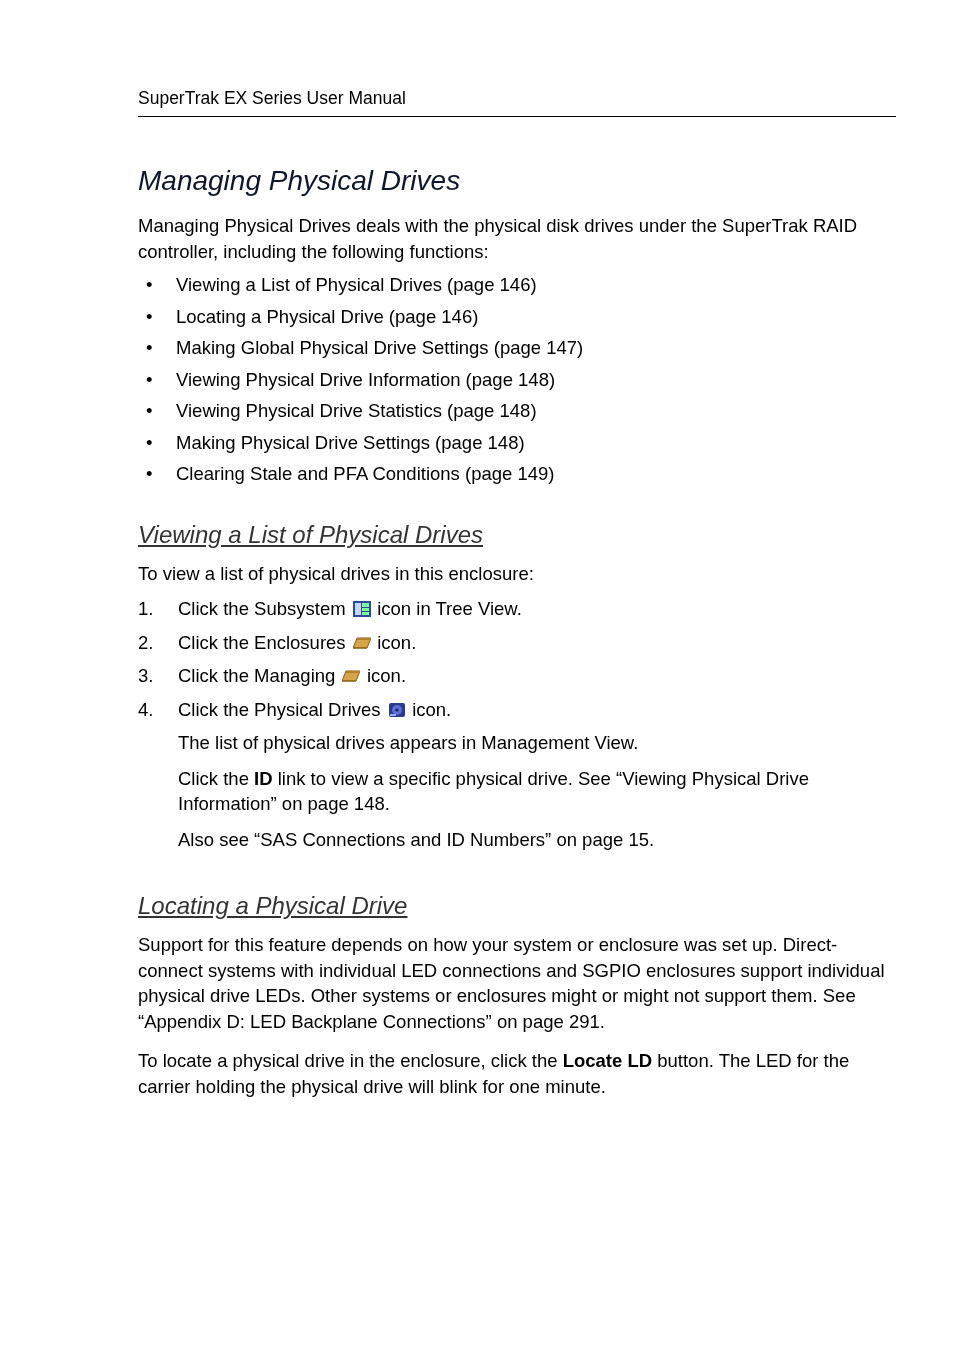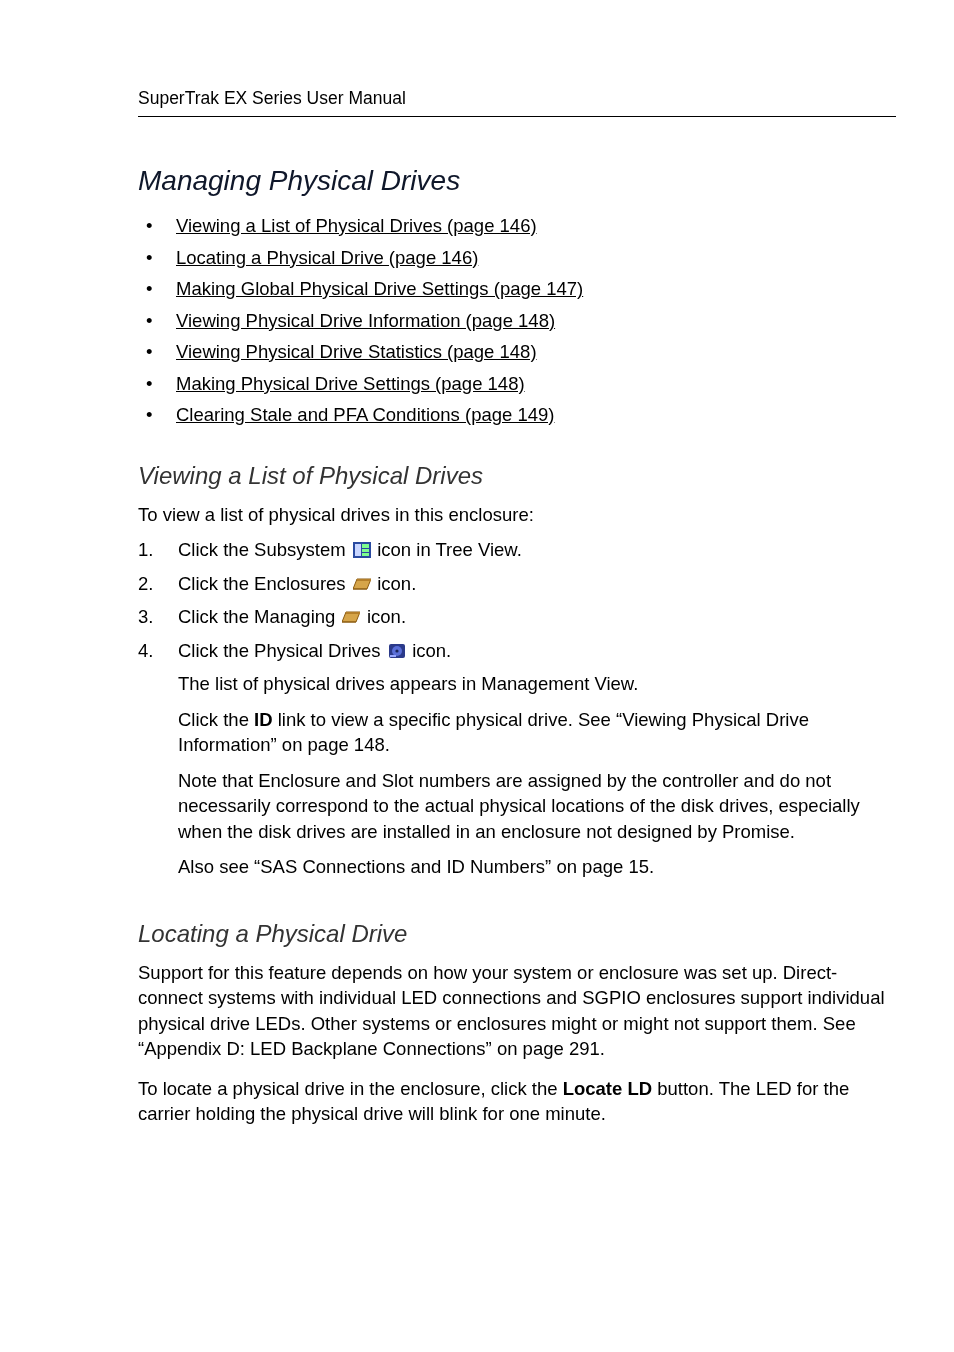--- a/index.html
+++ b/index.html
@@ -34,20 +34,21 @@
     margin-bottom: 16px;
   }
 
   .h2 {
     font-size: 24px;
     font-style: italic;
     font-weight: normal;
     color: #333;
     margin-top: 34px;
     margin-bottom: 12px;
+    text-decoration: underline;
   }
 
   p.body, .li-text, .ol-text, .sub-para {
     font-size: 18.5px;
     line-height: 1.38;
     color: #000;
   }
 
   p.body { margin-bottom: 8px; }
 
@@ -62,21 +63,21 @@
     padding-left: 2px;
   }
   ul.bullets li .dot {
     width: 36px;
     flex: 0 0 36px;
     font-size: 18.5px;
     line-height: 1.38;
     text-align: left;
     padding-left: 6px;
   }
-  ul.bullets li .li-text { flex: 1; text-decoration: underline; }
+  ul.bullets li .li-text { flex: 1; }
 
   ol.steps {
     list-style: none;
     margin: 10px 0 0 0;
   }
   ol.steps > li {
     display: flex;
     align-items: flex-start;
     margin-bottom: 8px;
   }
@@ -124,20 +125,21 @@
 </head>
 <body>
 
 <div class="page">
 
   <div class="run-head">SuperTrak EX Series User Manual</div>
   <hr class="head-rule">
 
   <h1 class="h1">Managing Physical Drives</h1>
 
+  <p class="body">Managing Physical Drives deals with the physical disk drives under the SuperTrak RAID controller, including the following functions:</p>
 
   <ul class="bullets">
     <li>
         <span class="dot">•</span>
         <span class="li-text">Viewing a List of Physical Drives (page 146)</span>
       </li>
     <li>
         <span class="dot">•</span>
         <span class="li-text">Locating a Physical Drive (page 146)</span>
       </li>
@@ -227,21 +229,20 @@
         <span class="ol-text"> icon.</span>
       </span>
     </li>
   </ol>
 
   <div class="sub-block">
     <p class="sub-para">The list of physical drives appears in Management View.</p>
     <p class="sub-para">
       <span>Click the </span><span class="xref-bold">ID</span><span> link to view a specific physical drive. See “Viewing Physical Drive Information” on page 148.</span>
     </p>
-    <p class="sub-para">Note that Enclosure and Slot numbers are assigned by the controller and do not necessarily correspond to the actual physical locations of the disk drives, especially when the disk drives are installed in an enclosure not designed by Promise.</p>
     <p class="sub-para">Also see “SAS Connections and ID Numbers” on page 15.</p>
   </div>
 
   <h2 class="h2" style="margin-top:40px;">Locating a Physical Drive</h2>
 
   <p class="body" style="margin-bottom:14px;">Support for this feature depends on how your system or enclosure was set up. Direct-connect systems with individual LED connections and SGPIO enclosures support individual physical drive LEDs. Other systems or enclosures might or might not support them. See “Appendix D: LED Backplane Connections” on page 291.</p>
 
   <p class="body">
     <span>To locate a physical drive in the enclosure, click the </span><span class="xref-bold">Locate LD</span><span> button. The LED for the carrier holding the physical drive will blink for one minute.</span>
   </p>

